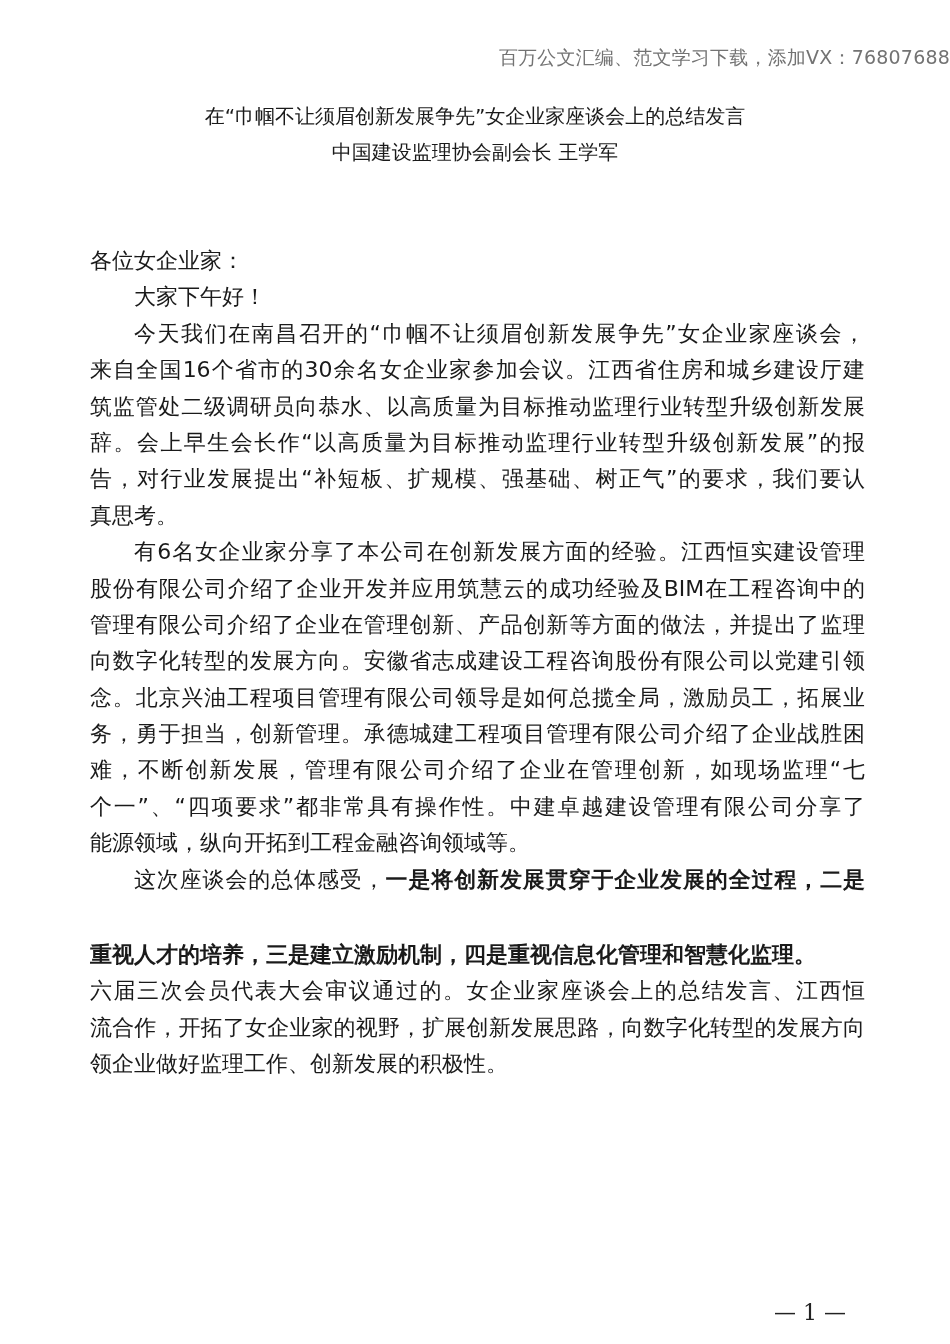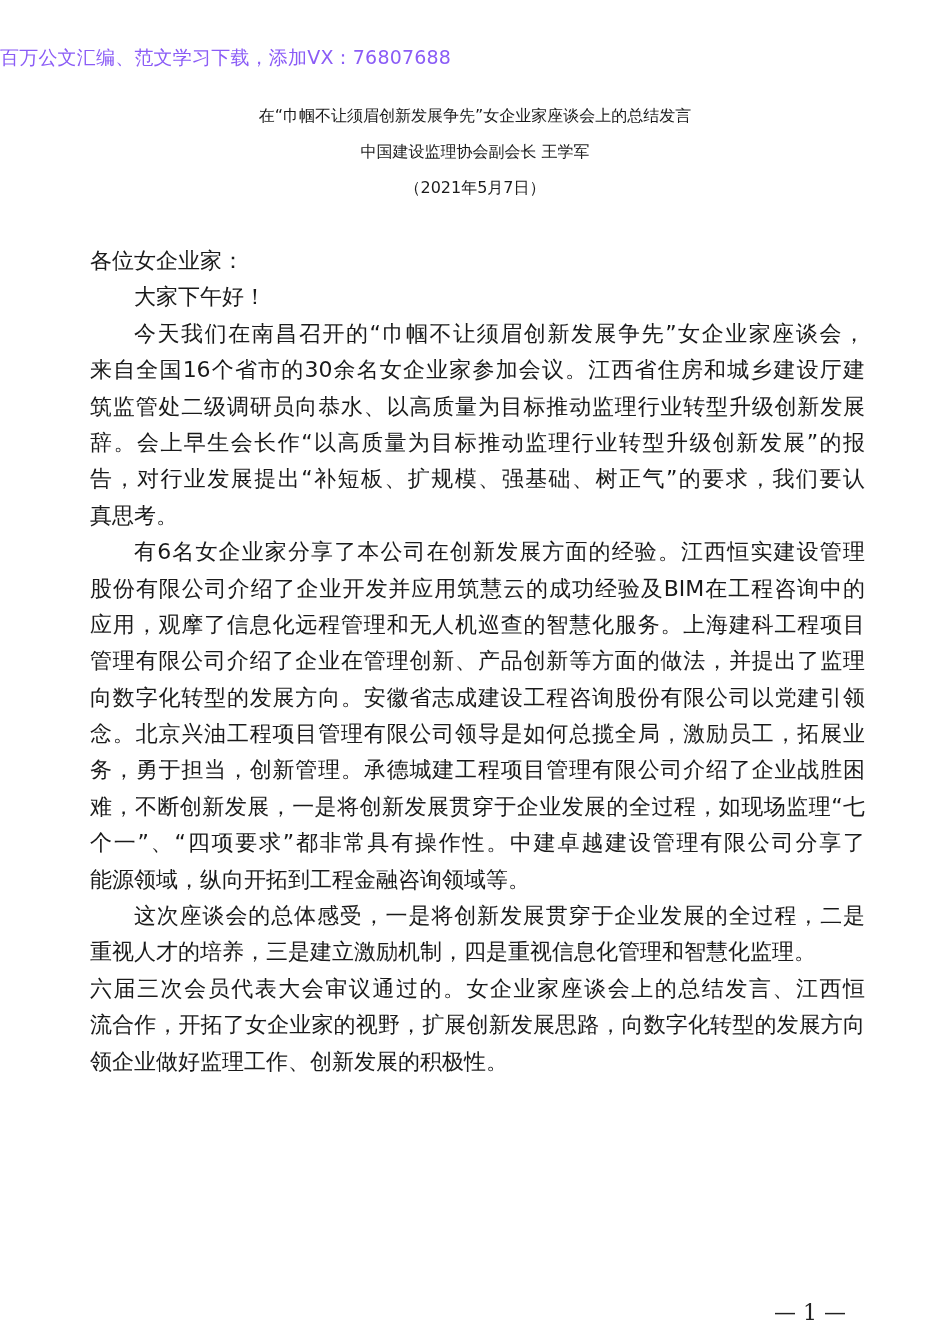--- a/index.html
+++ b/index.html
@@ -3,71 +3,69 @@
   <meta charset="utf-8">
   <style>
     html, body { margin: 0; padding: 0; background: #ffffff; }
     body {
       width: 950px; height: 1344px; position: relative; overflow: hidden;
       font-family: "DejaVu Sans", "Liberation Sans", sans-serif;
       color: #1a1a1a;
     }
     .banner {
       position: absolute; top: 45px; left: 0; width: 950px;
-      text-align: left; font-size: 19px; color: #8b5cf6; letter-spacing: 0.2px;
+      text-align: right; font-size: 19px; color: #737373; letter-spacing: 0.2px;
     }
     .title-block { position: absolute; top: 98px; left: 0; width: 950px; text-align: center; }
-    .title-line { font-size: 16px; line-height: 36px; height: 36px; white-space: nowrap; }
+    .title-line { font-size: 20px; line-height: 36px; height: 36px; white-space: nowrap; }
     .body-block { position: absolute; top: 243px; left: 90px; width: 775px; }
     .line {
       font-size: 22px; line-height: 36.4px; height: 36.4px;
       white-space: nowrap; text-align: justify; text-align-last: justify;
     }
     .line.last { text-align-last: left; }
     .line.indent { padding-left: 44px; }
-    .bold { font-weight: normal; }
+    .bold { font-weight: bold; margin-top: 39px; }
     .page-num {
       position: absolute; top: 1300px; left: 760px; width: 100px;
       text-align: center; font-family: "DejaVu Serif", "Liberation Serif", serif;
       font-size: 22px; color: #222;
     }
   </style>
 </head>
 <body>
 
 <div class="banner">百万公文汇编、范文学习下载，添加VX：76807688</div>
 
 <div class="title-block">
   <div class="title-line">在“巾帼不让须眉创新发展争先”女企业家座谈会上的总结发言</div>
   <div class="title-line">中国建设监理协会副会长  王学军</div>
-  <div class="title-line">（2021年5月7日）</div>
 </div>
 
 <div class="body-block">
   <div class="line last">各位女企业家：</div>
   <div class="line last indent">大家下午好！</div>
 
   <div>
     <div class="line indent">今天我们在南昌召开的“巾帼不让须眉创新发展争先”女企业家座谈会，</div>
     <div class="line">来自全国16个省市的30余名女企业家参加会议。江西省住房和城乡建设厅建</div>
     <div class="line">筑监管处二级调研员向恭水、以高质量为目标推动监理行业转型升级创新发展</div>
     <div class="line">辞。会上早生会长作“以高质量为目标推动监理行业转型升级创新发展”的报</div>
     <div class="line">告，对行业发展提出“补短板、扩规模、强基础、树正气”的要求，我们要认</div>
     <div class="line last">真思考。</div>
   </div>
 
   <div>
     <div class="line indent">有6名女企业家分享了本公司在创新发展方面的经验。江西恒实建设管理</div>
     <div class="line">股份有限公司介绍了企业开发并应用筑慧云的成功经验及BIM在工程咨询中的</div>
-    <div class="line">应用，观摩了信息化远程管理和无人机巡查的智慧化服务。上海建科工程项目</div>
     <div class="line">管理有限公司介绍了企业在管理创新、产品创新等方面的做法，并提出了监理</div>
     <div class="line">向数字化转型的发展方向。安徽省志成建设工程咨询股份有限公司以党建引领</div>
     <div class="line">念。北京兴油工程项目管理有限公司领导是如何总揽全局，激励员工，拓展业</div>
     <div class="line">务，勇于担当，创新管理。承德城建工程项目管理有限公司介绍了企业战胜困</div>
-    <div class="line">难，不断创新发展，一是将创新发展贯穿于企业发展的全过程，如现场监理“七</div>
+    <div class="line">难，不断创新发展，管理有限公司介绍了企业在管理创新，如现场监理“七</div>
     <div class="line">个一”、“四项要求”都非常具有操作性。中建卓越建设管理有限公司分享了</div>
     <div class="line last">能源领域，纵向开拓到工程金融咨询领域等。</div>
   </div>
 
   <div>
     <div class="line indent"><span>这次座谈会的总体感受，</span><span class="bold">一是将创新发展贯穿于企业发展的全过程，二是</span></div>
     <div class="line last bold">重视人才的培养，三是建立激励机制，四是重视信息化管理和智慧化监理。</div>
   </div>
 
   <div>

